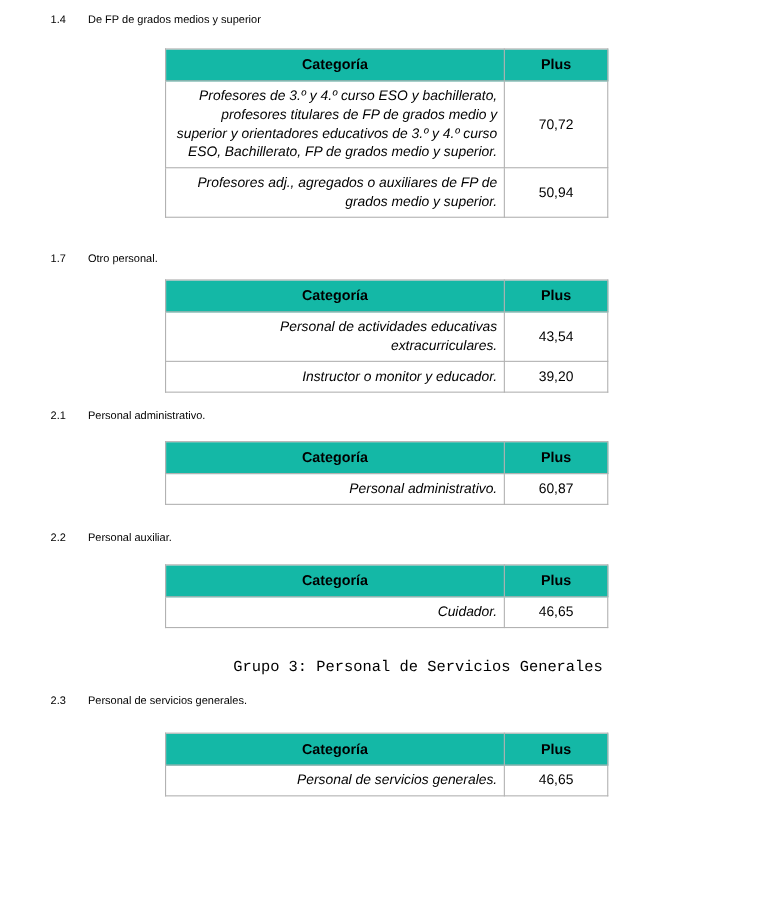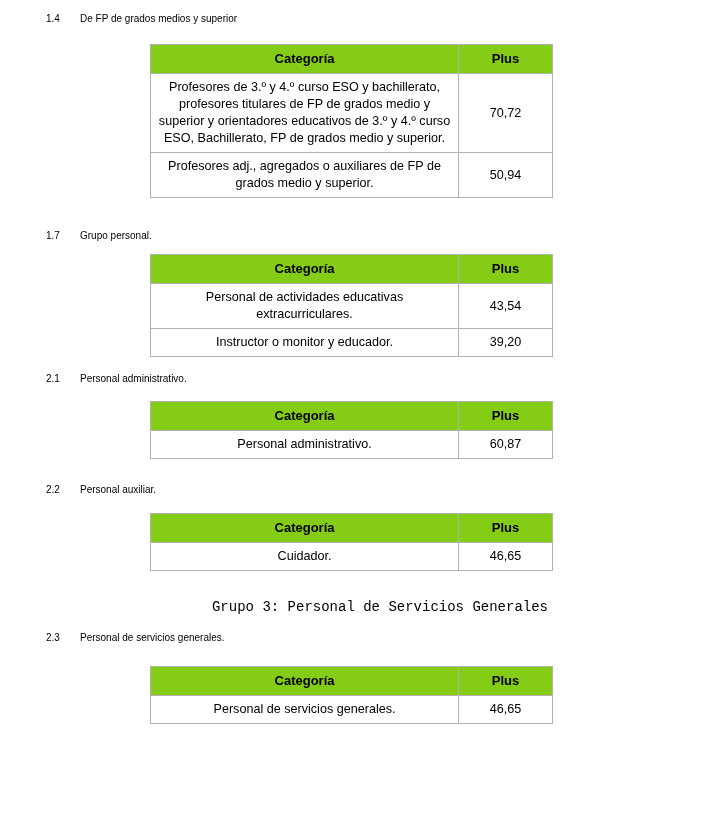--- a/index.html
+++ b/index.html
@@ -23,34 +23,34 @@
   }
 
   table.data {
     border-collapse: collapse;
     margin-left: 150px;
     width: 402px;
     table-layout: fixed;
   }
   table.data th, table.data td { border: 1px solid #b2b2b2; }
   table.data th {
-    background: #84cc16;
+    background: #14b8a6;
     font-weight: bold;
     font-size: 13px; line-height: 16px;
     padding: 6px 4px;
     text-align: center;
   }
   table.data td {
     font-size: 12.6px; line-height: 17px;
     padding: 5px 6px;
     vertical-align: middle;
   }
   table.data col.c-cat { width: 308px; }
   table.data col.c-plus { width: 94px; }
-  td.cat { text-align: center; }
+  td.cat { text-align: right; font-style: italic; }
   td.plus { text-align: center; }
 
   .h14 { margin-top: 10px; }
   .t14 { margin-top: 17px; }
   .h17 { margin-top: 29px; }
   .t17 { margin-top: 10px; }
   .g2  { margin-top: 35px; }
   .h21 { margin-top: 13px; }
   .t21 { margin-top: 14px; }
   .h22 { margin-top: 22px; }
@@ -86,21 +86,21 @@
         <td class="plus">70,72</td>
       </tr>
       <tr>
         <td class="cat">Profesores adj., agregados o auxiliares de FP de grados medio y superior.</td>
         <td class="plus">50,94</td>
       </tr>
     </tbody>
   </table>
 
   <div class="num-heading h17">
-    <span class="num">1.7</span><span>Grupo personal.</span>
+    <span class="num">1.7</span><span>Otro personal.</span>
   </div>
 
   <table class="data t17">
     <colgroup>
         <col class="c-cat">
         <col class="c-plus">
       </colgroup>
     <thead>
       <tr>
         <th class="cat">Categoría</th>

